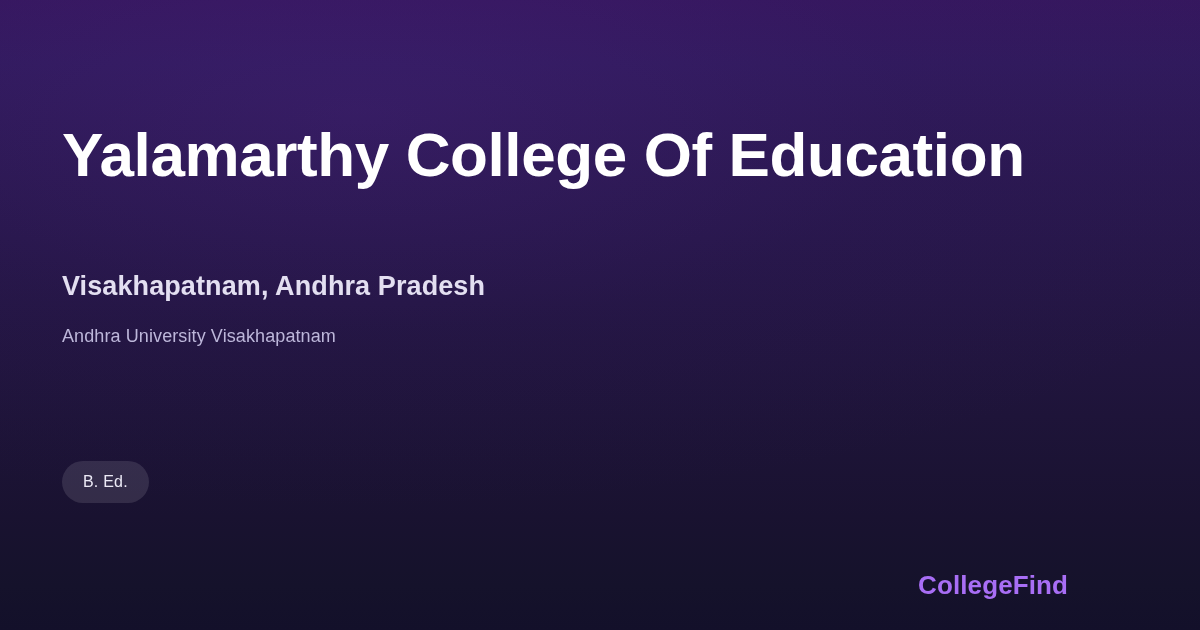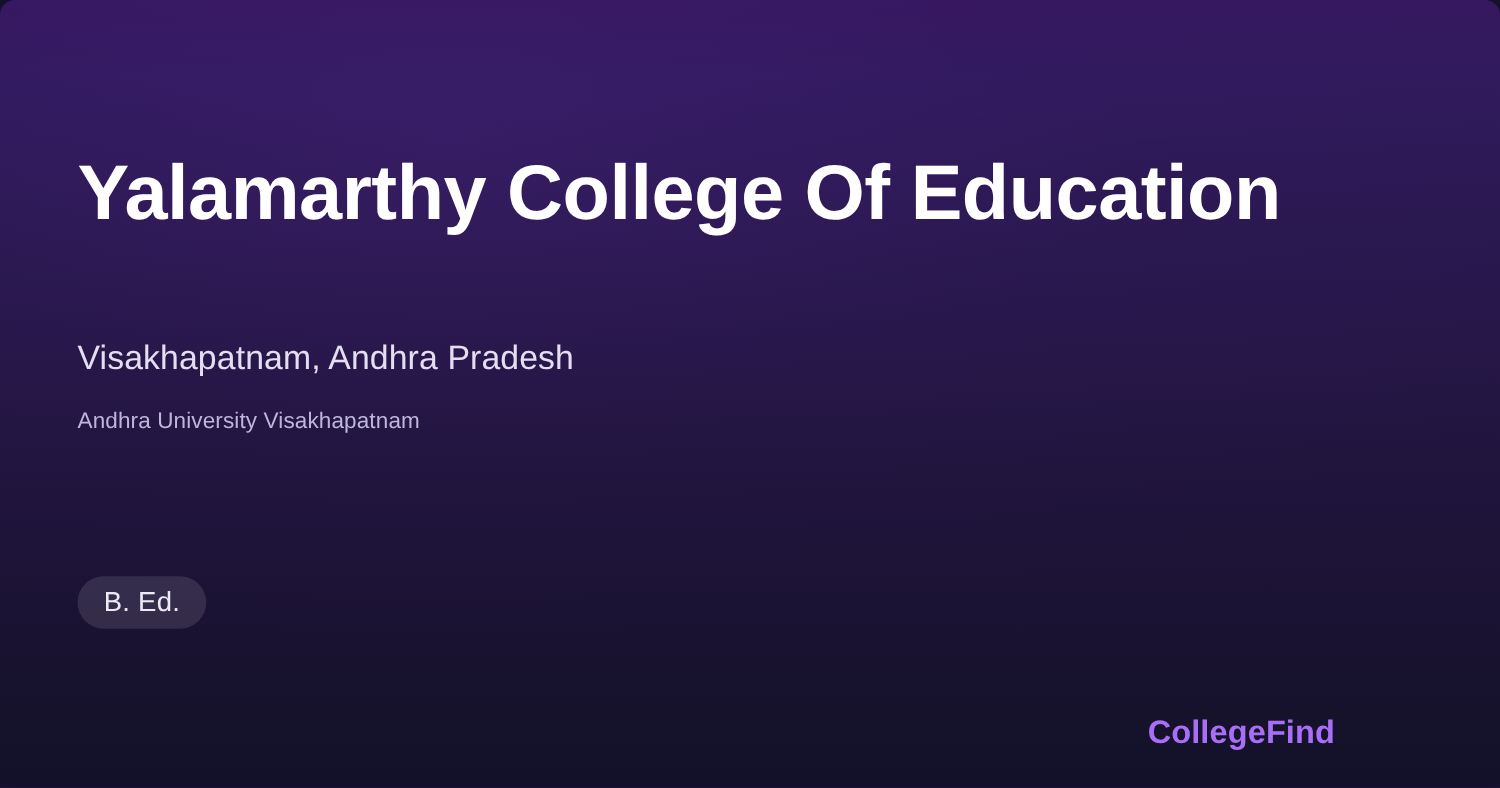--- a/index.html
+++ b/index.html
@@ -28,21 +28,20 @@
       180deg,
       #35175e 0%,
       #301a5c 10%,
       #2a1850 28%,
       #241644 48%,
       #1e1439 66%,
       #191230 82%,
       #15122b 93%,
       #13102a 100%
     );
-    border-radius: 12px;
   }
 
   
   .og-card::after {
     content: "";
     position: absolute;
     inset: 0;
     pointer-events: none;
     background: radial-gradient(
       120% 90% at 30% 18%,
@@ -77,21 +76,21 @@
   .meta-block {
     position: absolute;
     left: 62px;
     top: 270px;
   }
 
   .card-location {
     margin: 0;
     font-size: 27px;
     line-height: 1.25;
-    font-weight: 400;
+    font-weight: 700;
     letter-spacing: 0.1px;
     color: #e3dff1;
   }
 
   .card-affiliation {
     margin: 21px 0 0 0;
     font-size: 18px;
     line-height: 1.25;
     font-weight: 400;
     letter-spacing: 0.1px;
@@ -111,21 +110,21 @@
   .badge {
     display: inline-flex;
     align-items: center;
     justify-content: center;
     box-sizing: border-box;
     height: 42px;
     padding: 0 21px;
     border-radius: 21px;
     background: rgba(255, 255, 255, 0.115);
     color: #eceaf6;
-    font-size: 22px;
+    font-size: 16px;
     font-weight: 400;
     letter-spacing: 0.2px;
     white-space: nowrap;
   }
 
   .brand {
     position: absolute;
     right: 132px;
     top: 570px;
     margin: 0;

